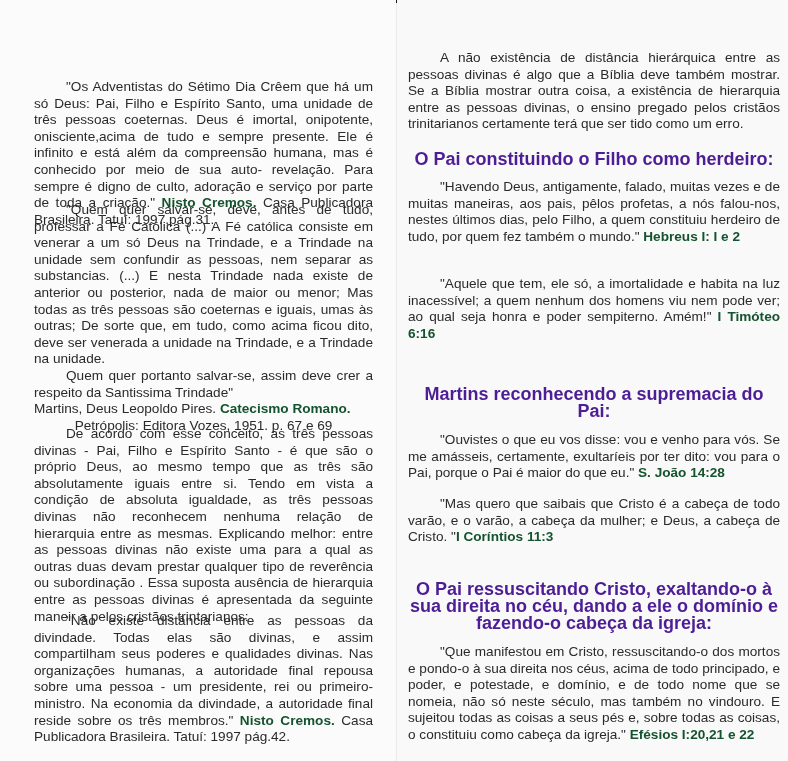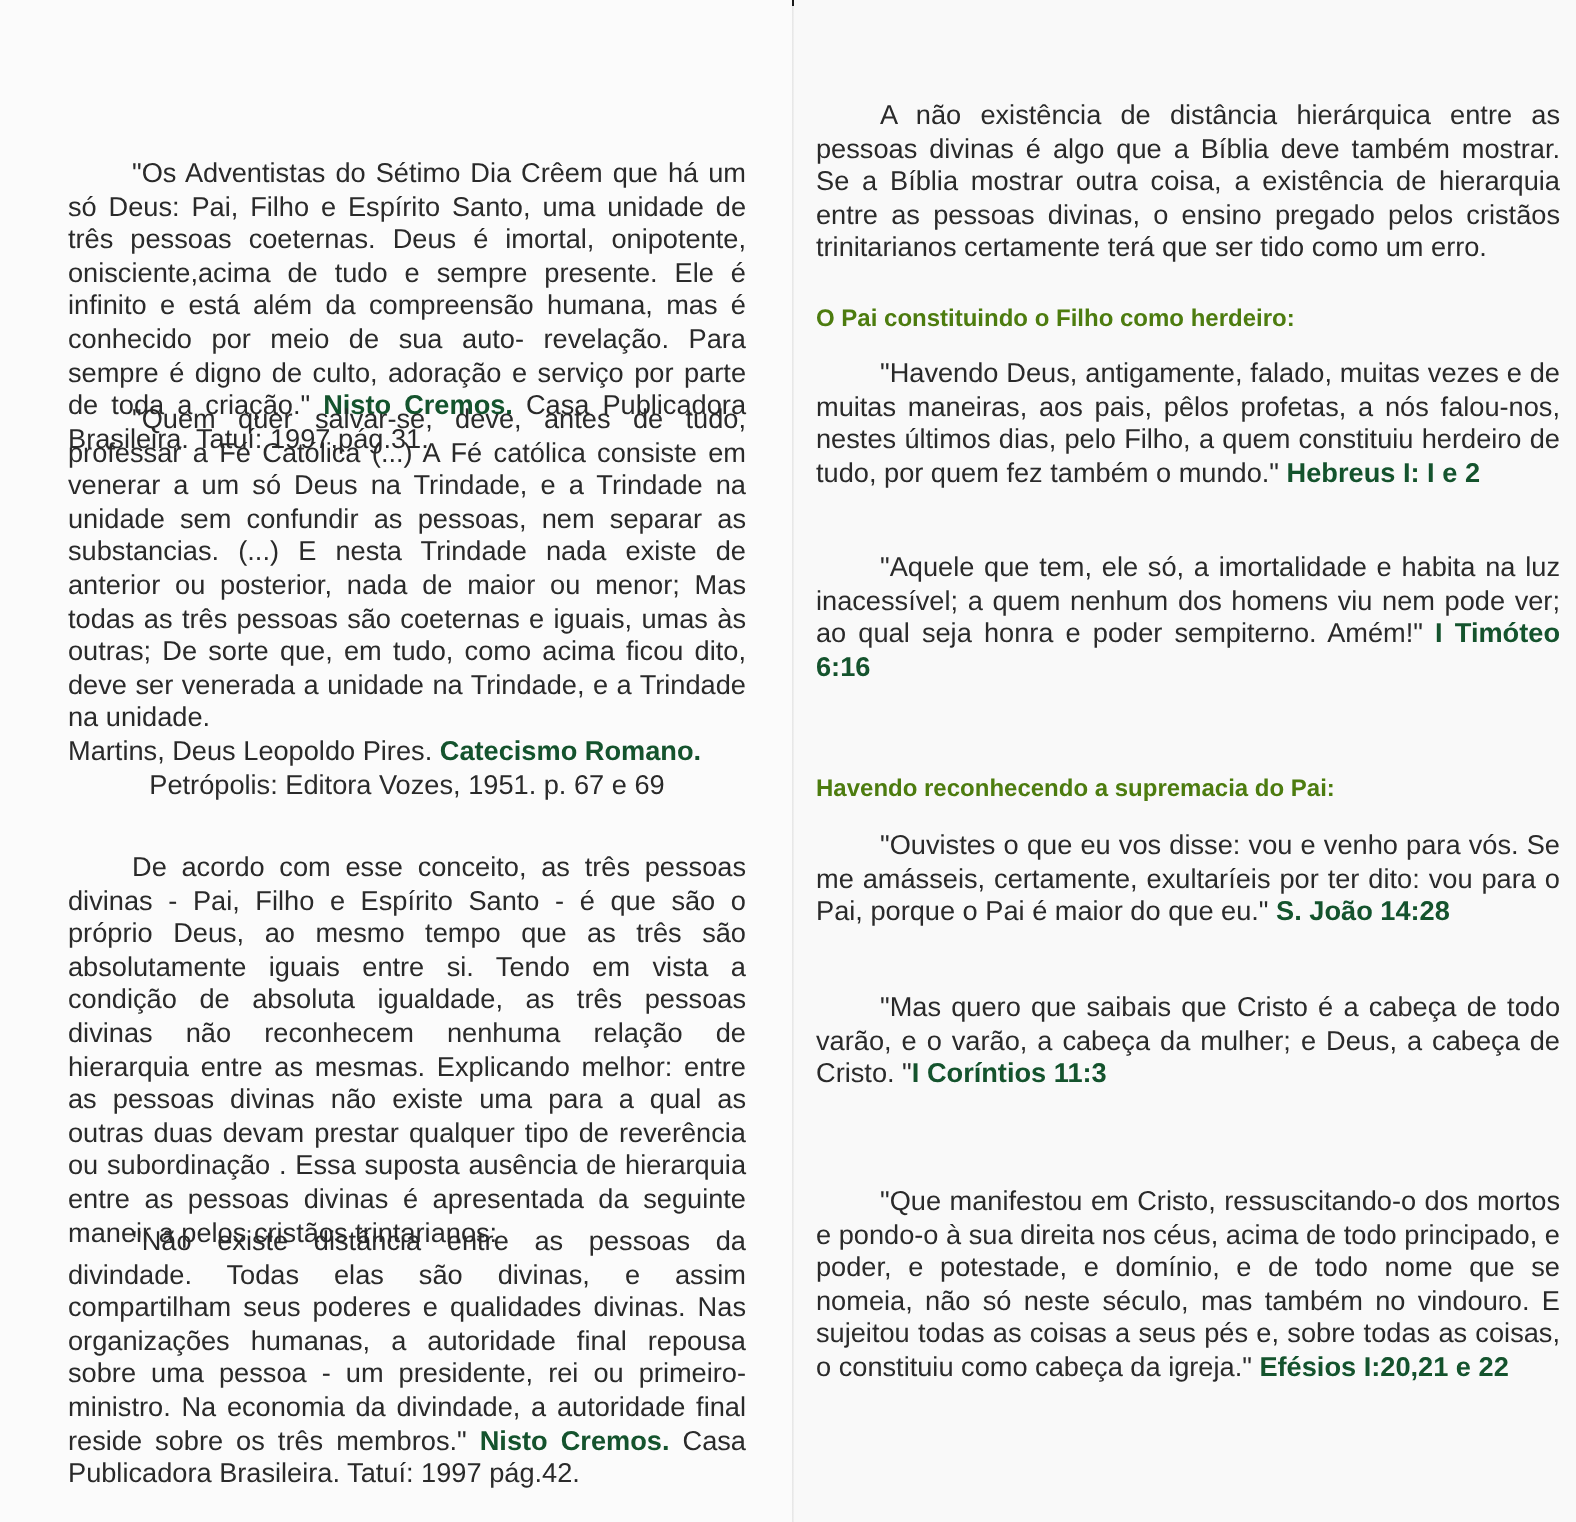--- a/index.html
+++ b/index.html
@@ -27,37 +27,38 @@
     font-size: 13.6px;
     line-height: 16.6px;
     text-align: justify;
   }
   .left .col { left: 34px; width: 339px; }
   .right .col { left: 11px; width: 372px; }
   p { margin: 0; }
   .indent { text-indent: 32px; }
   b, .bold { font-weight: bold; color: #14532d; }
   .heading {
-    font-weight: bold; font-size: 12px; line-height: 17px; color: #4d7c0f;
-    text-align: left;
+    font-weight: bold; font-size: 18px; line-height: 17px; color: #4c1d95;
+    text-align: center;
   }
   .blk { position: absolute; }
 </style>
 </head>
 <body>
 
 <div class="top-border"></div>
 
 <div class="page left">
   <div class="col blk" style="top:79px;">
     <p class="indent"><span>"Os Adventistas do Sétimo Dia Crêem que há um só Deus: Pai, Filho e Espírito Santo, uma unidade de três pessoas coeternas. Deus é imortal, onipotente, onisciente,acima de tudo e sempre presente. Ele é infinito e está além da compreensão humana, mas é conhecido por meio de sua auto- revelação. Para sempre é digno de culto, adoração e serviço por parte de toda a criação." </span><b>Nisto Cremos.</b><span> Casa Publicadora Brasileira. Tatuí: 1997,pág.31.</span></p>
   </div>
 
   <div class="col blk" style="top:202px;">
     <p class="indent">"Quem quer  salvar-se, deve, antes de tudo, professar a Fé Católica (...) A Fé católica consiste em venerar a um só Deus na Trindade, e a Trindade na unidade sem confundir as pessoas, nem separar as substancias. (...) E nesta Trindade nada existe de anterior ou posterior, nada de maior ou menor; Mas todas as três pessoas são coeternas e iguais, umas às outras; De sorte que, em tudo, como acima ficou dito, deve ser venerada a unidade na Trindade, e a Trindade na unidade.</p>
+    <p class="indent">Quem quer portanto salvar-se, assim deve crer a respeito da Santissima Trindade"</p>
     <p><span>Martins, Deus Leopoldo Pires. </span><b>Catecismo Romano.</b></p>
     <p style="text-align:center">Petrópolis: Editora Vozes, 1951. p. 67 e 69</p>
   </div>
 
   <div class="col blk" style="top:426px;">
     <p class="indent">De acordo com esse conceito, as três pessoas divinas - Pai, Filho e Espírito Santo - é que são o próprio Deus, ao mesmo tempo que as três são absolutamente iguais entre si. Tendo em vista a condição de absoluta igualdade, as três pessoas divinas não reconhecem nenhuma relação de hierarquia entre as mesmas. Explicando melhor: entre as pessoas divinas não existe uma para a qual as outras duas devam prestar qualquer tipo de reverência ou subordinação . Essa suposta ausência de hierarquia entre as pessoas divinas é apresentada da seguinte maneir a pelos cristãos trintarianos:</p>
   </div>
 
   <div class="col blk" style="top:613px;">
     <p class="indent"><span>"Não existe distância entre as pessoas da divindade. Todas elas são divinas, e assim compartilham seus poderes e qualidades divinas. Nas organizações humanas, a autoridade final repousa sobre uma pessoa - um presidente, rei ou primeiro-ministro. Na economia da divindade, a autoridade final reside sobre os três membros." </span><b>Nisto Cremos.</b><span> Casa Publicadora Brasileira. Tatuí: 1997 pág.42.</span></p>
@@ -74,24 +75,25 @@
   <div class="col blk" style="top:151px;">
     <p class="heading">O Pai  constituindo  o  Filho  como herdeiro:</p>
     <p class="indent" style="margin-top:11px"><span>"Havendo Deus, antigamente, falado, muitas vezes e de muitas maneiras, aos pais, pêlos profetas, a nós falou-nos, nestes últimos dias, pelo Filho, a quem constituiu herdeiro de tudo, por quem fez também o mundo." </span><b>Hebreus I: I e 2</b></p>
   </div>
 
   <div class="col blk" style="top:264px;">
     <p class="indent" style="margin-top:12px"><span>"Aquele que tem, ele só, a imortalidade e habita na luz inacessível; a quem nenhum dos homens viu nem pode ver; ao qual seja honra e poder sempiterno. Amém!" </span><b>I Timóteo 6:16</b></p>
   </div>
 
   <div class="col blk" style="top:386px;">
-    <p class="heading">Havendo reconhecendo a supremacia do Pai:</p>
+    <p class="heading">Martins reconhecendo a supremacia do Pai:</p>
     <p class="indent" style="margin-top:12px"><span>"Ouvistes o que eu vos disse: vou e venho para vós. Se me amásseis, certamente, exultaríeis por ter dito: vou para o Pai,  porque o Pai é maior do que eu." </span><b>S. João 14:28</b></p>
   </div>
 
   <div class="col blk" style="top:484px;">
     <p class="indent" style="margin-top:12px"><span>"Mas quero que saibais que Cristo é a cabeça de todo varão, e o varão, a cabeça da mulher; e Deus, a cabeça de Cristo. "</span><b>I Coríntios 11:3</b></p>
   </div>
 
   <div class="col blk" style="top:581px;">
+    <p class="heading">O Pai ressuscitando Cristo, exaltando-o à sua direita no céu, dando a ele o domínio e fazendo-o cabeça da igreja:</p>
     <p class="indent" style="margin-top:12px"><span>"Que manifestou em Cristo, ressuscitando-o dos mortos e pondo-o à sua direita nos céus, acima de todo principado, e poder, e potestade, e domínio, e de todo nome que se nomeia, não só neste século, mas também no vindouro. E sujeitou todas as coisas a seus pés e, sobre todas as coisas, o constituiu como cabeça da igreja." </span><b>Efésios I:20,21 e 22</b></p>
   </div>
 </div>
 
 </body></html>

